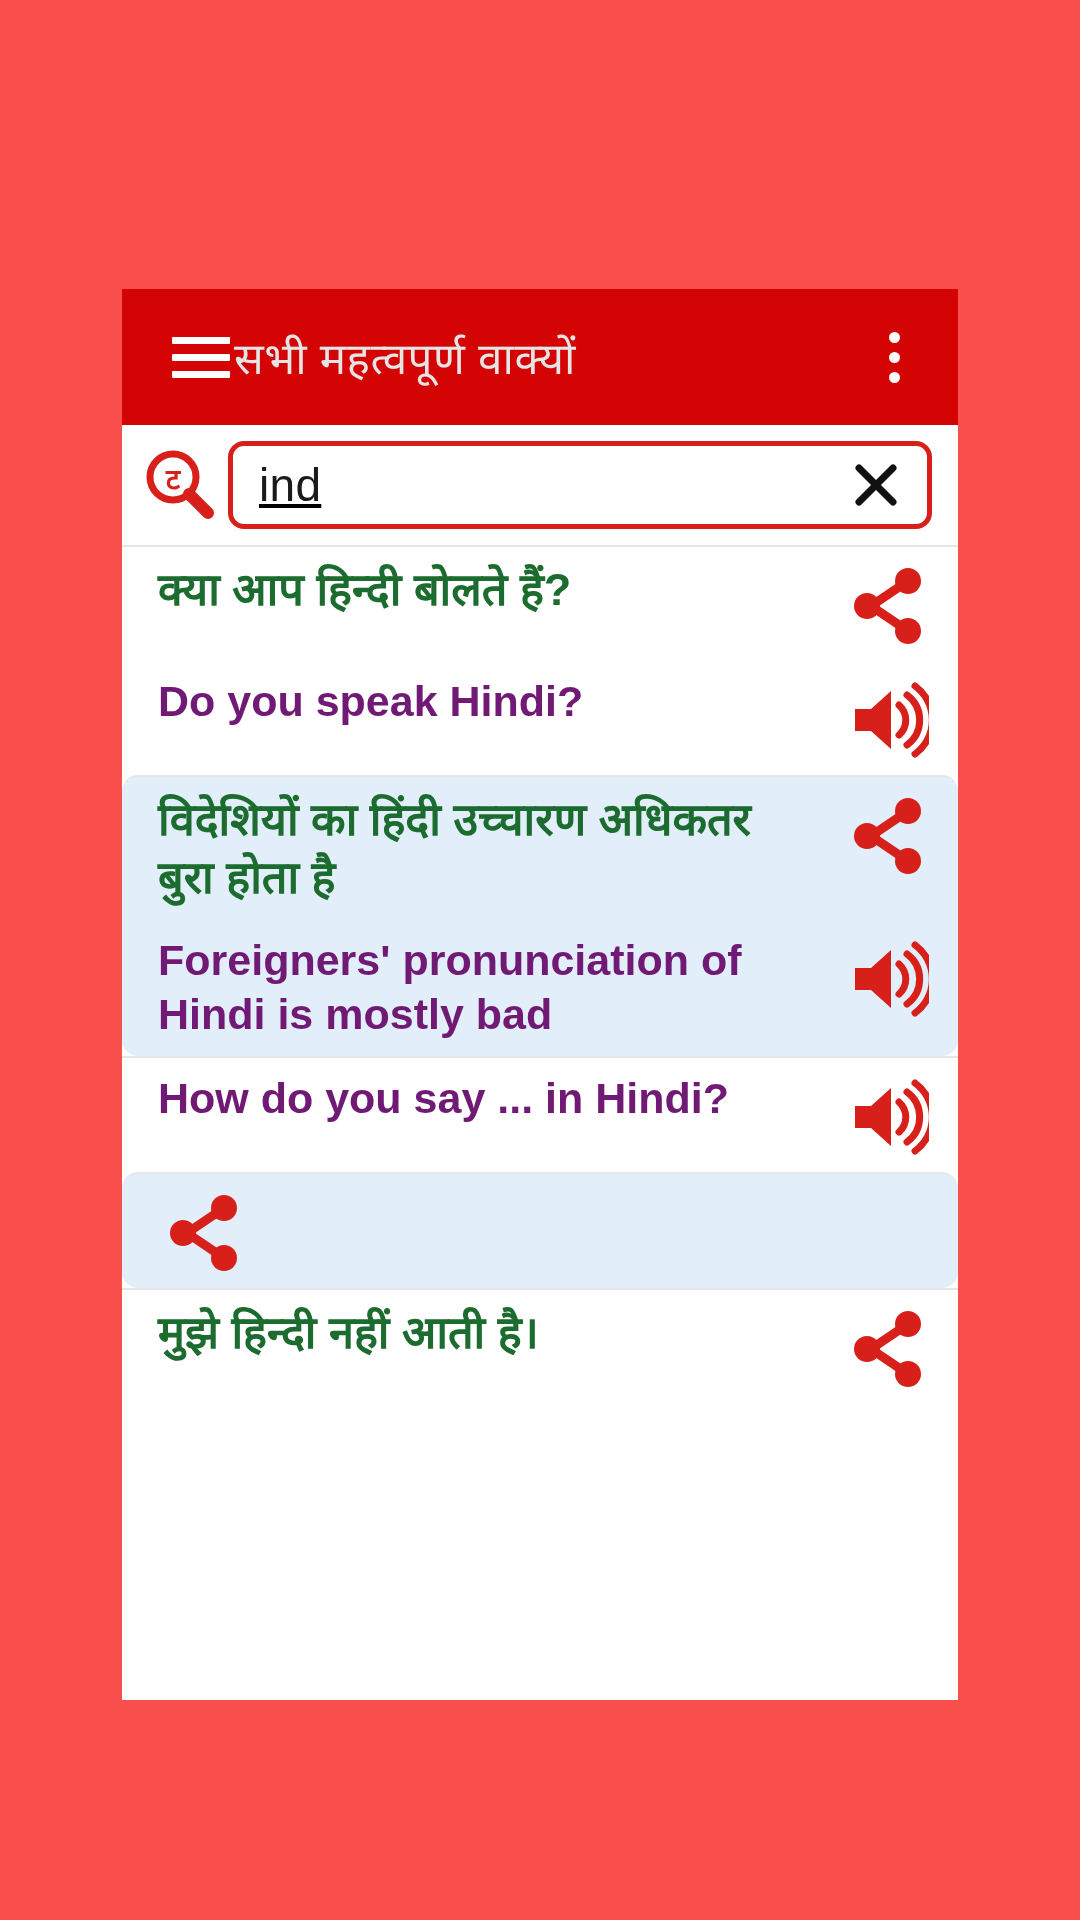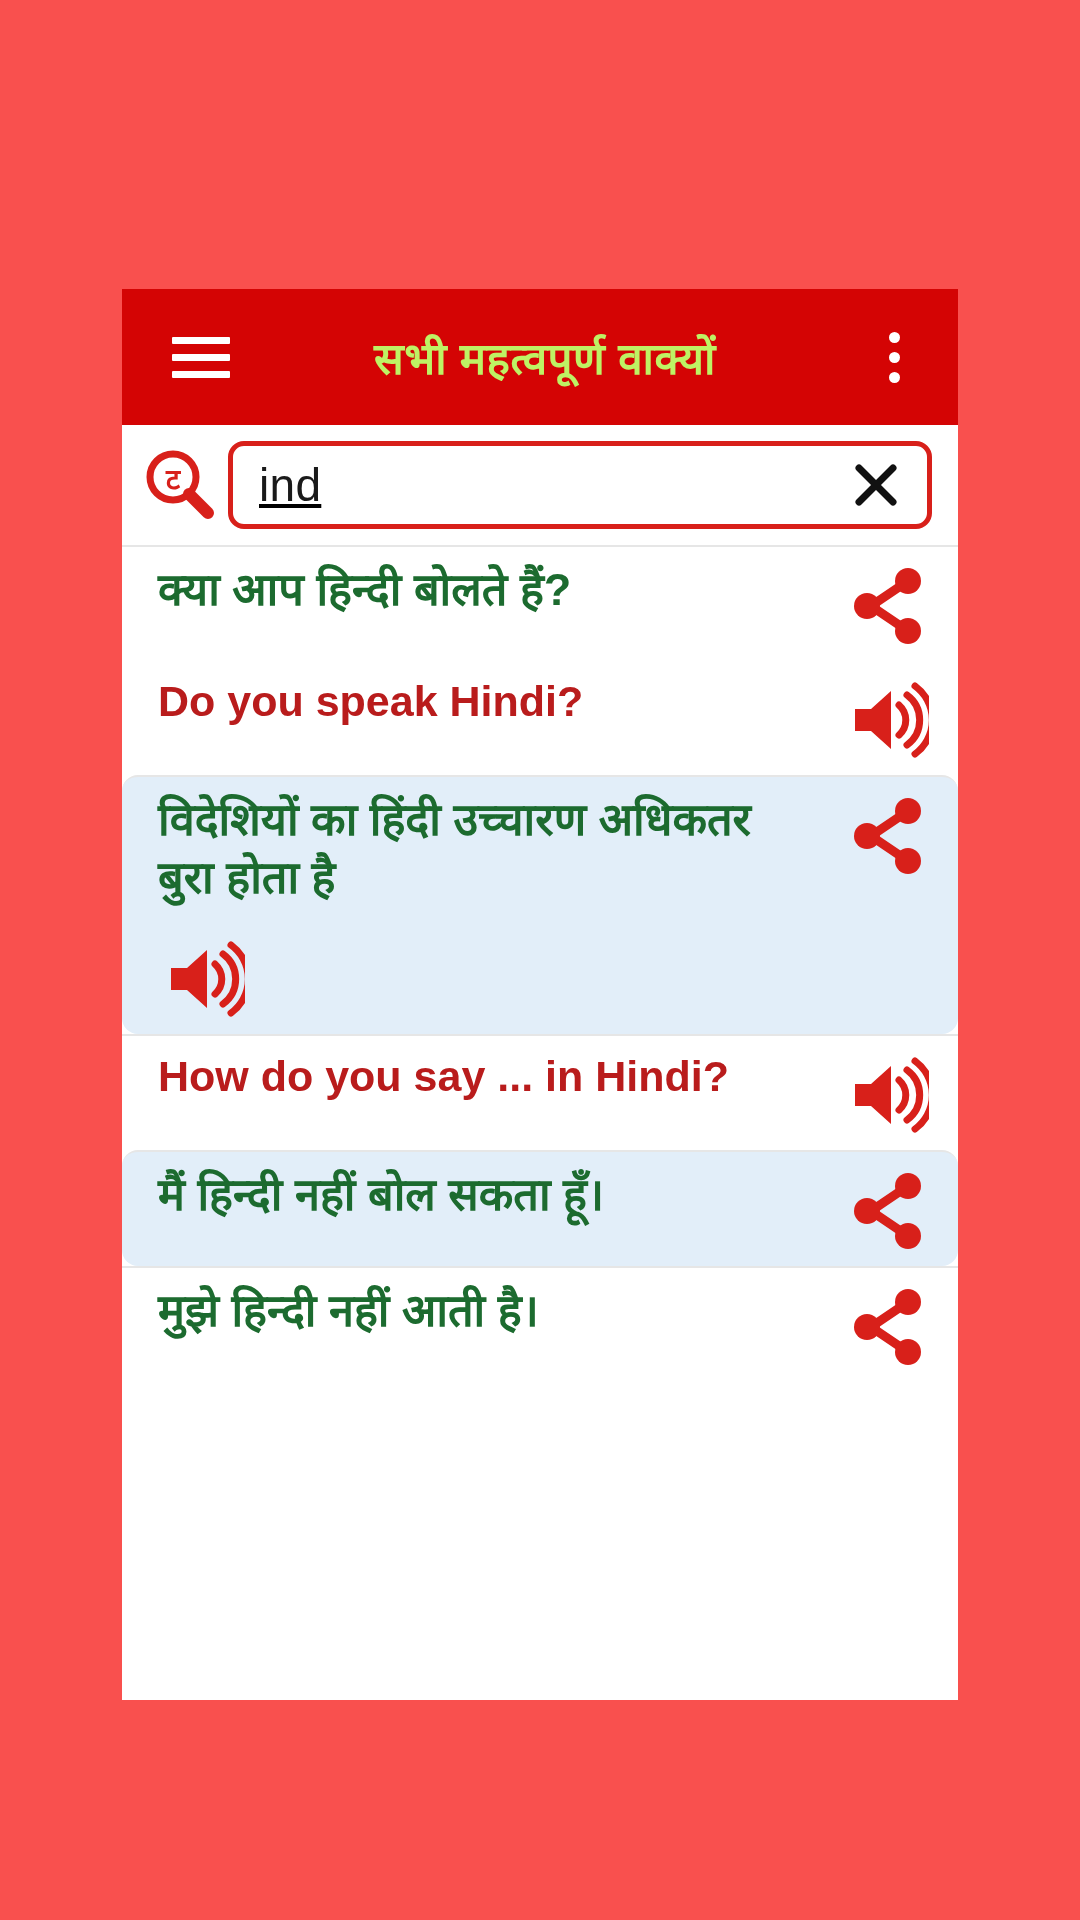--- a/index.html
+++ b/index.html
@@ -48,24 +48,23 @@
   }
   #hamburger-button .bar {
     width: 58px;
     height: 7px;
     background: #ffffff;
     border-radius: 1px;
   }
 
   #toolbar-title {
     flex: 1;
-    text-align: center;
-    color: #bef264;
+    color: #e5e5e5;
     font-size: 44px;
-    font-weight: 700;
+    font-weight: 400;
     letter-spacing: 0.5px;
     padding-right: 10px;
     white-space: nowrap;
   }
 
   #overflow-button {
     width: 56px;
     height: 62px;
     display: flex;
     flex-direction: column;
@@ -157,21 +156,21 @@
   }
 
   .hi-text {
     color: #1c6b2f;
     font-size: 45px;
     font-weight: 700;
     line-height: 1.28;
   }
 
   .en-text {
-    color: #b91c1c;
+    color: #701a75;
     font-size: 43px;
     font-weight: 700;
     line-height: 1.25;
   }
 
   .row-action {
     width: 92px;
     flex: 0 0 92px;
     display: flex;
     align-items: flex-start;
@@ -251,20 +250,21 @@
             <svg width="82" height="82" viewBox="0 0 82 82" aria-hidden="true">
               <line x1="58" y1="18" x2="24" y2="41" stroke="#d8201a" stroke-width="9" stroke-linecap="round"></line>
               <line x1="24" y1="41" x2="58" y2="64" stroke="#d8201a" stroke-width="9" stroke-linecap="round"></line>
               <circle cx="61" cy="16" r="13" fill="#d8201a"></circle>
               <circle cx="20" cy="41" r="13" fill="#d8201a"></circle>
               <circle cx="61" cy="66" r="13" fill="#d8201a"></circle>
             </svg>
           </div>
         </div>
         <div class="phrase-line">
+          <div class="text en-text">Foreigners' pronunciation of Hindi is mostly bad</div>
           <div class="row-action">
             <svg width="82" height="82" viewBox="0 0 82 82" aria-hidden="true">
               <path d="M8 30 L24 30 L44 12 L44 70 L24 52 L8 52 Z" fill="#d8201a"></path>
               <path d="M52 26 A20 20 0 0 1 52 56" fill="none" stroke="#d8201a" stroke-width="7" stroke-linecap="round"></path>
               <path d="M60 16 A31 31 0 0 1 60 66" fill="none" stroke="#d8201a" stroke-width="7" stroke-linecap="round"></path>
               <path d="M68 7 A42 42 0 0 1 68 75" fill="none" stroke="#d8201a" stroke-width="7" stroke-linecap="round"></path>
             </svg>
           </div>
         </div>
       </div>
@@ -276,21 +276,20 @@
               <path d="M8 30 L24 30 L44 12 L44 70 L24 52 L8 52 Z" fill="#d8201a"></path>
               <path d="M52 26 A20 20 0 0 1 52 56" fill="none" stroke="#d8201a" stroke-width="7" stroke-linecap="round"></path>
               <path d="M60 16 A31 31 0 0 1 60 66" fill="none" stroke="#d8201a" stroke-width="7" stroke-linecap="round"></path>
               <path d="M68 7 A42 42 0 0 1 68 75" fill="none" stroke="#d8201a" stroke-width="7" stroke-linecap="round"></path>
             </svg>
           </div>
         </div>
       </div>
       <div class="phrase-item alt">
         <div class="phrase-line">
-          <div class="text hi-text">मैं हिन्दी नहीं बोल सकता हूँ।</div>
           <div class="row-action">
             <svg width="82" height="82" viewBox="0 0 82 82" aria-hidden="true">
               <line x1="58" y1="18" x2="24" y2="41" stroke="#d8201a" stroke-width="9" stroke-linecap="round"></line>
               <line x1="24" y1="41" x2="58" y2="64" stroke="#d8201a" stroke-width="9" stroke-linecap="round"></line>
               <circle cx="61" cy="16" r="13" fill="#d8201a"></circle>
               <circle cx="20" cy="41" r="13" fill="#d8201a"></circle>
               <circle cx="61" cy="66" r="13" fill="#d8201a"></circle>
             </svg>
           </div>
         </div>

